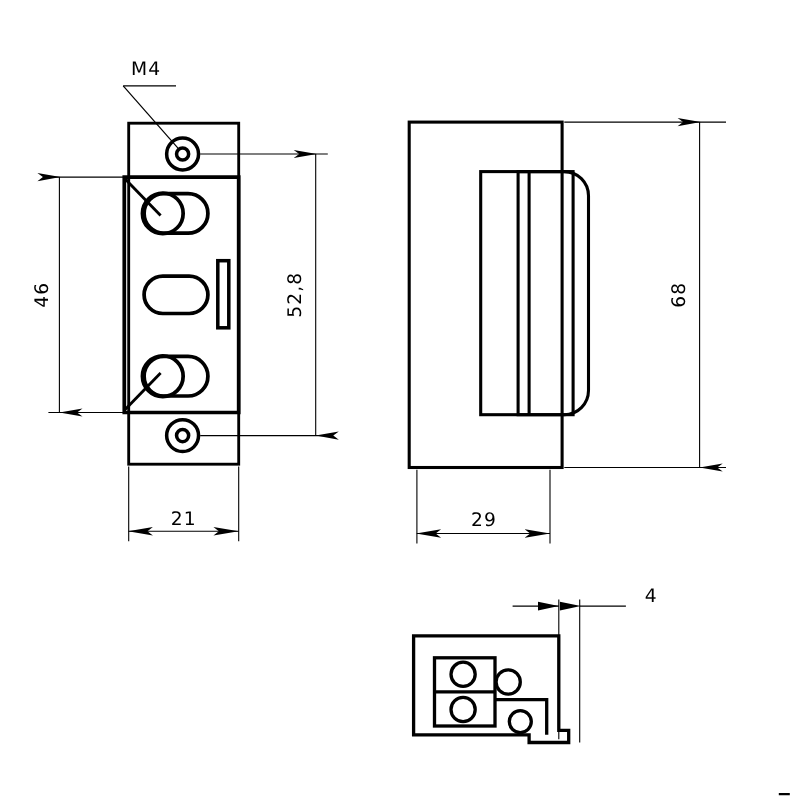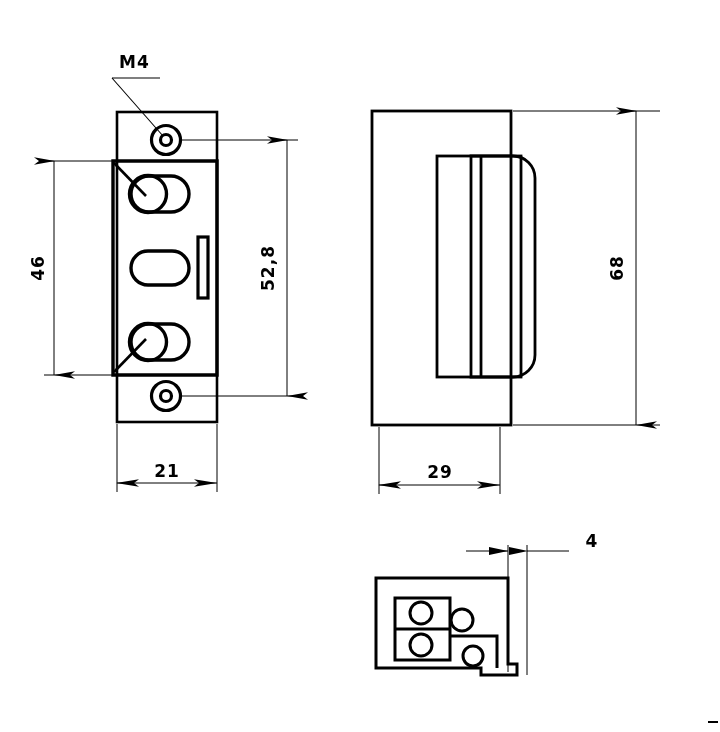--- a/index.html
+++ b/index.html
@@ -1,18 +1,18 @@
 <!DOCTYPE html>
 <html><head>
 <meta charset="utf-8">
 <style>
   html,body{margin:0;padding:0;background:#ffffff;}
   body{width:720px;height:732px;overflow:hidden;
        font-family:"DejaVu Sans",sans-serif;}
-  #sheet{position:relative;width:720px;height:579px;background:#ffffff;font-weight:bold;}
+  #sheet{position:relative;width:720px;height:579px;background:#ffffff;}
   svg{display:block;}
   .dimtext{font-family:"DejaVu Sans",sans-serif;font-size:17px;fill:#000;
            letter-spacing:1px;}
 </style>
 </head>
 <body>
 
 <div id="sheet">
 <svg width="720" height="732" viewBox="0 0 720 732">
 

